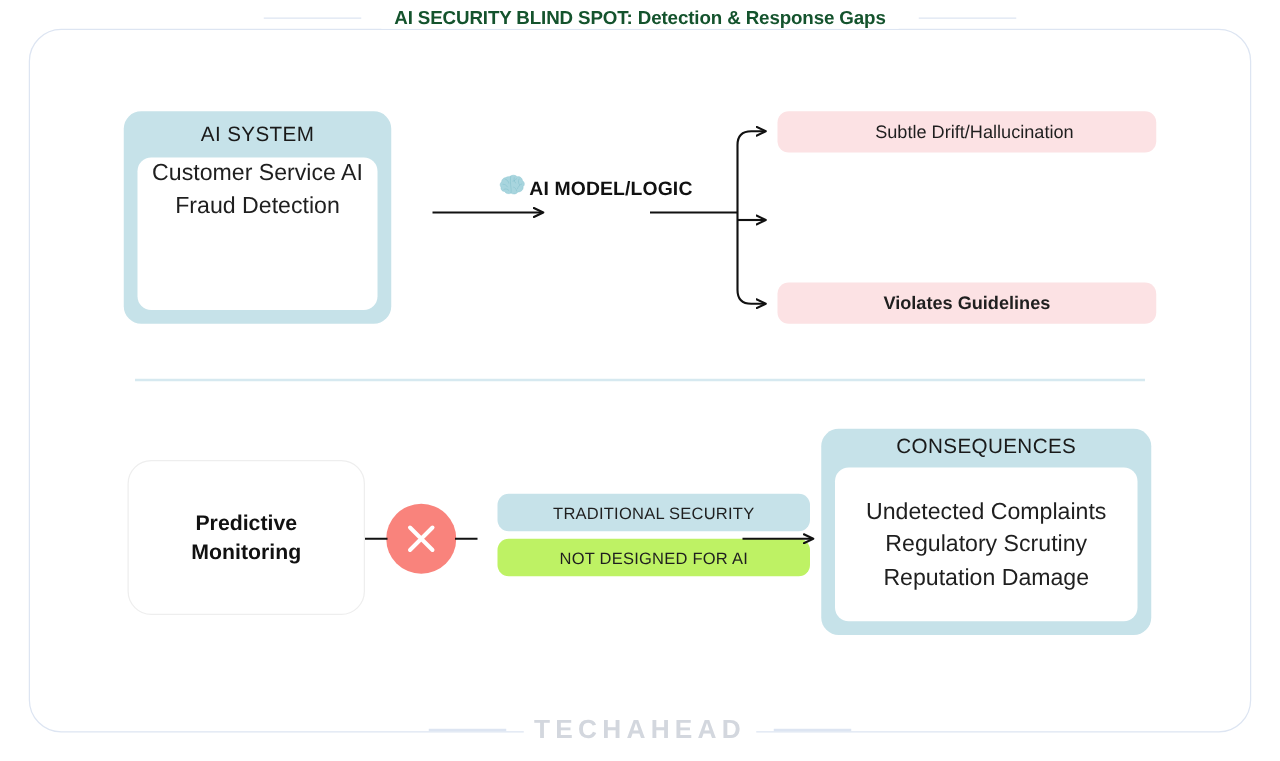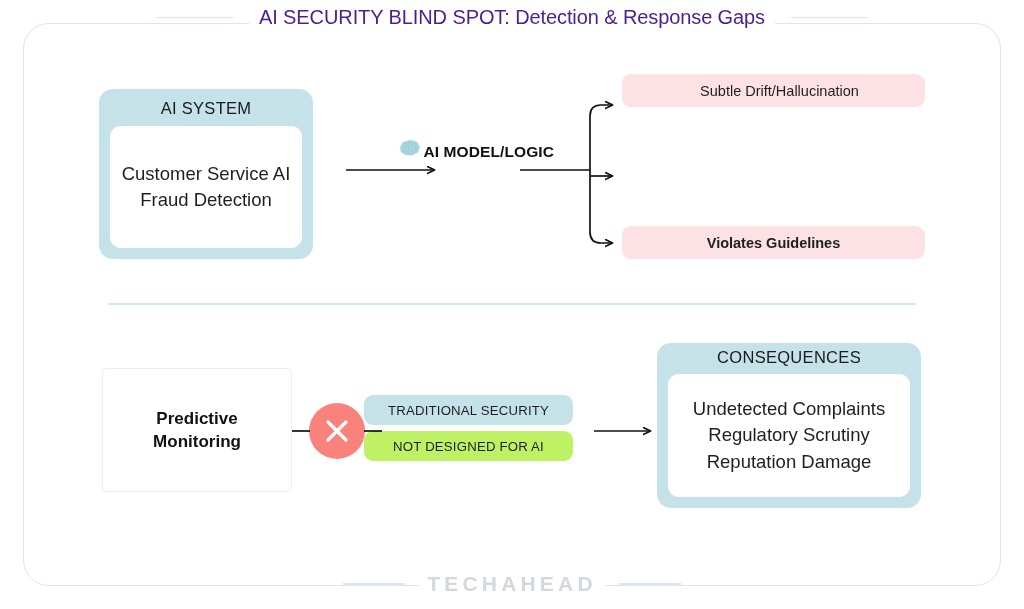--- a/index.html
+++ b/index.html
@@ -44,23 +44,23 @@
     gap: 16px;
   }
   .title-rule {
     width: 78px;
     height: 1.6px;
     background: #dde5f2;
   }
   .title-text {
     background: #ffffff;
     padding: 0 10px;
-    font-size: 20px;
-    font-weight: normal;
-    color: #4c1d95;
+    font-size: 15px;
+    font-weight: bold;
+    color: #14532d;
     letter-spacing: -0.1px;
     white-space: nowrap;
   }
 
   
   .ai-system {
     position: absolute;
     left: 99px;
     top: 89px;
     width: 214px;
@@ -79,21 +79,20 @@
     margin-bottom: 8px;
   }
   .ai-system-card {
     width: 100%;
     flex: 1;
     background: #ffffff;
     border-radius: 11px;
     display: flex;
     flex-direction: column;
     align-items: center;
-    justify-content: center;
     gap: 2px;
   }
   .ai-system-card span {
     font-size: 18.5px;
     color: #1f1f1f;
     line-height: 1.31;
     white-space: nowrap;
   }
 
   
@@ -124,21 +123,21 @@
     height: 33px;
     background: #fce2e4;
     border-radius: 9px;
     display: flex;
     align-items: center;
     justify-content: center;
     font-size: 14.5px;
     color: #1f1f1f;
     white-space: nowrap;
   }
-  .out-pill.p1 { top: 74px; padding-left: 12px; }
+  .out-pill.p1 { top: 89px; padding-left: 12px; }
   .out-pill.p2 { top: 159px; }
   .out-pill.p3 { top: 226px; font-weight: bold; }
 
   
   .divider {
     position: absolute;
     left: 108px;
     top: 303px;
     width: 808px;
     height: 1.6px;
@@ -147,21 +146,21 @@
 
   
   .pred-box {
     position: absolute;
     left: 102px;
     top: 368px;
     width: 190px;
     height: 124px;
     background: #ffffff;
     border: 1.3px solid #eeeeee;
-    border-radius: 4px;
+    border-radius: 19px;
     display: flex;
     flex-direction: column;
     align-items: center;
     justify-content: center;
     gap: 3px;
   }
   .pred-box span {
     font-size: 17px;
     font-weight: bold;
     color: #111111;
@@ -179,22 +178,22 @@
     background: #f9837c;
     display: flex;
     align-items: center;
     justify-content: center;
   }
   .x-circle svg { width: 30px; height: 30px; display: block; }
 
   
   .mid-pill {
     position: absolute;
-    left: 364px;
-    width: 209px;
+    left: 398px;
+    width: 250px;
     height: 30px;
     border-radius: 9px;
     display: flex;
     align-items: center;
     justify-content: center;
     font-size: 13.2px;
     color: #1f1f1f;
     letter-spacing: 0.2px;
     white-space: nowrap;
   }

